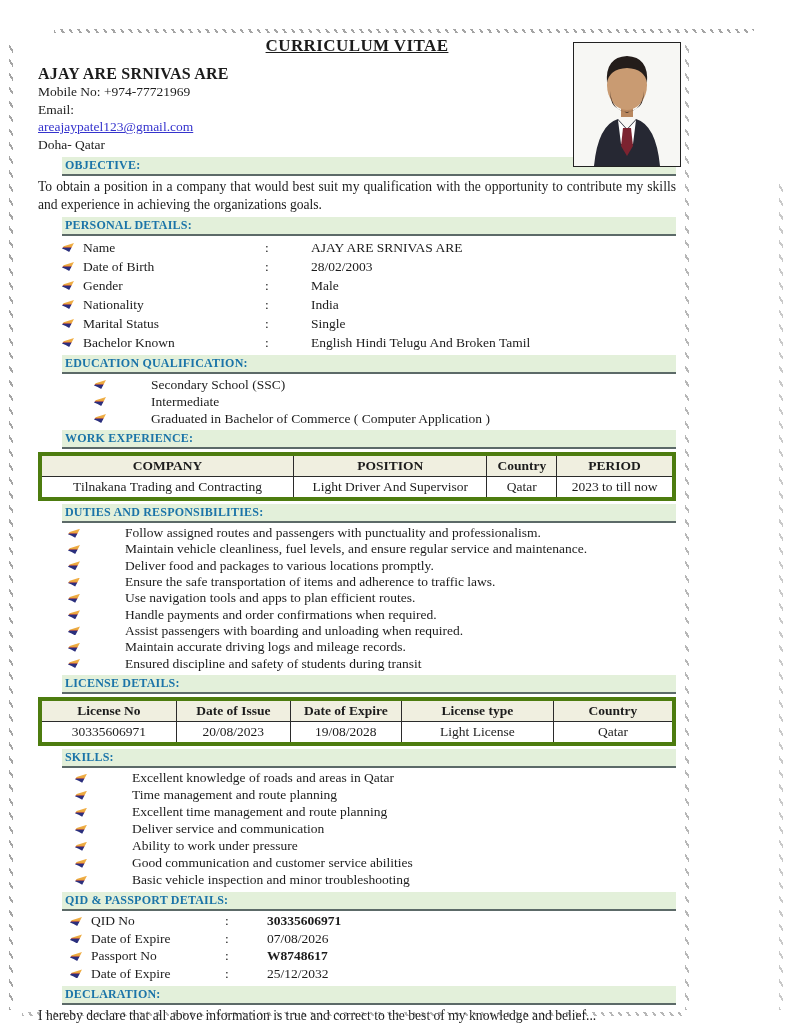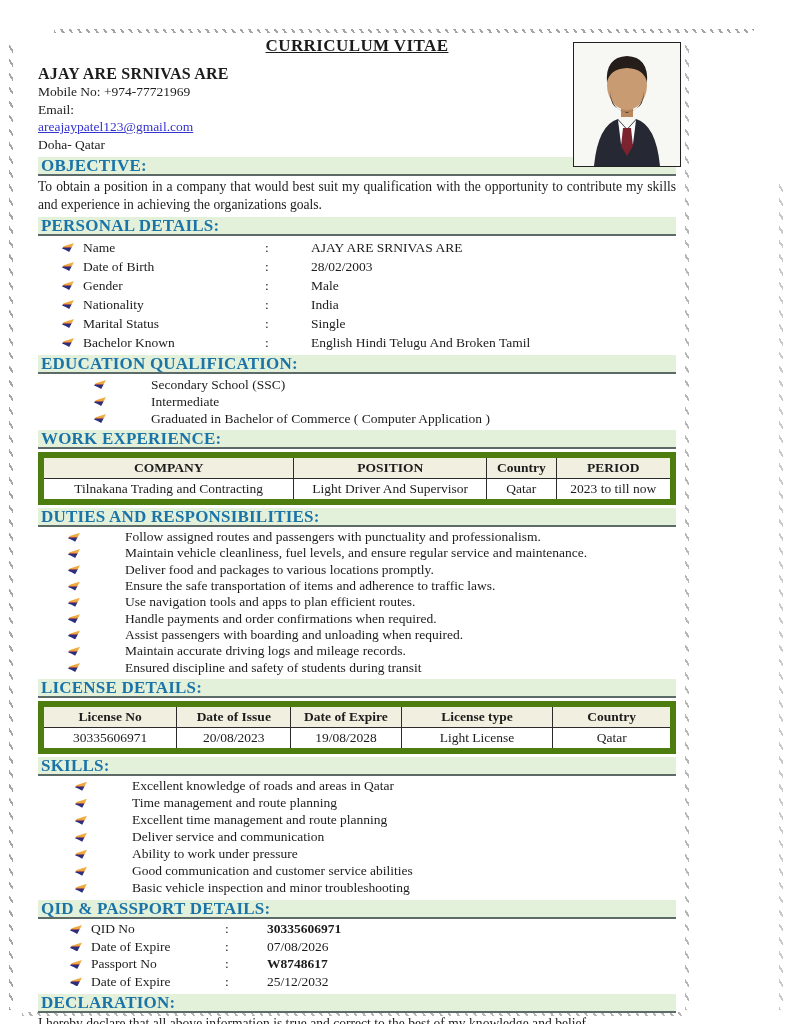--- a/index.html
+++ b/index.html
@@ -19,22 +19,22 @@
   .scan-right2 { left:779px;top:180px; height:830px; opacity:.3; }
   .scan-bottom { left:22px; top:1012px;width:660px; opacity:.4; }
 
   .doc-title { text-align:center; font-size:17px; font-weight:bold; letter-spacing:.4px;
                text-decoration:underline; margin:2px 0 9px 0; }
   .name { font-size:16px; font-weight:bold; line-height:18px; letter-spacing:.2px; }
   .contact-line { font-size:13.5px; line-height:17.5px; }
   a.email { color:#3533cd; text-decoration:underline; cursor:pointer; }
 
   .sec-bar { background:#e3f0da; border-bottom:2px solid #5c6a68; color:#1b74a8;
-             font-weight:bold; font-size:17px; line-height:15px; padding:1px 4px 1px 3px;
-             margin-top:3px; letter-spacing:.2px; }
+             font-weight:bold; font-size:12px; line-height:15px; padding:1px 4px 1px 3px;
+             margin-top:3px; letter-spacing:.2px;margin-left:24px; }
   .sec-bar.first { margin-top:4px; }
 
   .para { font-size:13.6px; line-height:18px; text-align:justify; margin:2px 0 2px 0; }
   .para.decl { text-align:left; }
 
   
   .bullet { display:inline-block; flex:0 0 12px; width:12px; height:9px; margin-right:9px;
             background:linear-gradient(180deg,#f3b24a 0%,#e8a53c 44%,#8a3a5a 52%,#2b2f7d 60%,#2b2f7d 100%);
             clip-path:polygon(0 62%, 14% 36%, 100% 0, 60% 100%, 30% 78%, 0 62%); }
 
@@ -49,21 +49,21 @@
   .kv-row.qid { height:17.5px; }
   .bold { font-weight:bold; }
 
   .blist { margin:2px 0 2px 0; }
   .blist-item { display:flex; align-items:center; font-size:13.5px;gap:36px; }
   .blist.edu .blist-item    { height:17px;   padding-left:56px; }
   .blist.duties .blist-item { height:16.3px; padding-left:30px; }
   .blist.skills .blist-item { height:17px;   padding-left:37px; }
 
   table.grid { width:100%; border-collapse:collapse; margin:3px 0 2px 0; font-size:13.5px;
-               border:6px solid #4d7c0f; }
+               border:4px solid #4d7c0f; }
   table.grid th, table.grid td { border:1px solid #2b2b2b; text-align:center; padding:1px 4px;
                height:18px; }
   table.grid th { background:#f0efe0; font-weight:bold; }
   table.work col.c0{width:40%} table.work col.c1{width:30.5%} table.work col.c2{width:11%} table.work col.c3{width:18.5%}
   table.lic col.c0{width:21.5%} table.lic col.c1{width:18%} table.lic col.c2{width:17.5%} table.lic col.c3{width:24%} table.lic col.c4{width:19%}
 
   .photo-frame { position:absolute; top:42px; right:110px; width:106px; height:123px;
                  border:1px solid #222; background:#f7f7f4; z-index:5; }
   .photo-frame svg { display:block; width:100%; height:100%; }
 </style>

